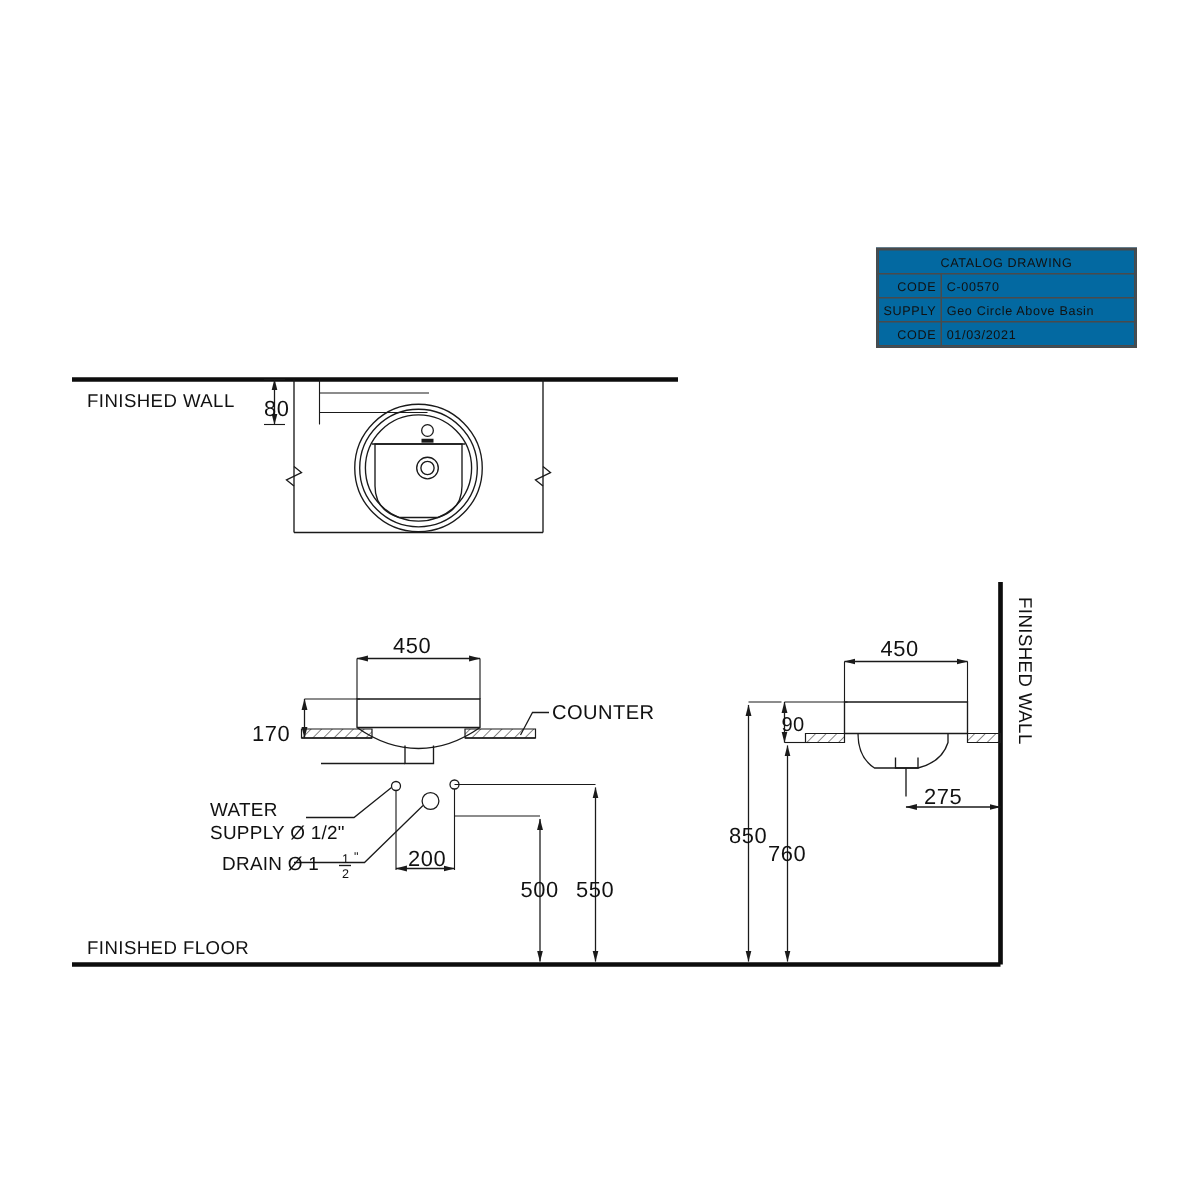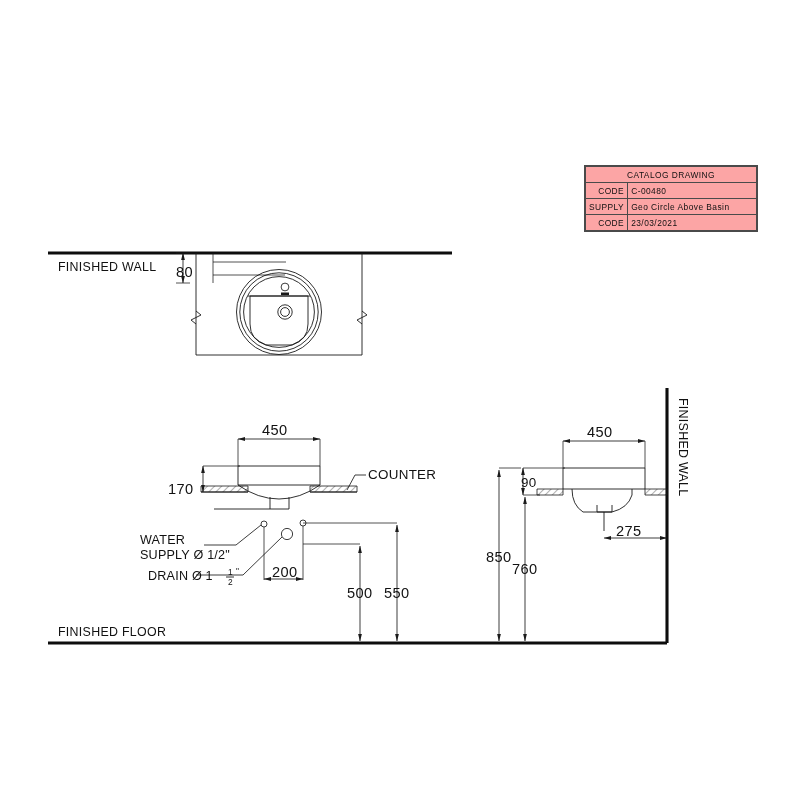--- a/index.html
+++ b/index.html
@@ -99,21 +99,21 @@
     letter-spacing: 0.3px;
   }
   
   #title-block {
     position: absolute;
     left: 584px;
     top: 165px;
     width: 172px;
     border: 1px solid #4a4a4a;
     border-collapse: collapse;
-    background: #fca5a5;
+    background: #0369a1;
   }
   #title-block table {
     width: 100%;
     border-collapse: collapse;
     font-family: "Liberation Sans", sans-serif;
   }
   #title-block td {
     border: 1px solid #4a4a4a;
     font-size: 8.4px;
     color: #111111;
@@ -323,27 +323,27 @@
   </svg>
 
   <div id="title-block">
     <table>
       <tbody>
           <tr>
         <td class="tb-head" colspan="2">CATALOG  DRAWING</td>
       </tr>
       <tr>
         <td class="tb-key">CODE</td>
-        <td class="tb-val">C-00480</td>
+        <td class="tb-val">C-00570</td>
       </tr>
       <tr>
         <td class="tb-key">SUPPLY</td>
         <td class="tb-val">Geo  Circle  Above  Basin</td>
       </tr>
       <tr>
         <td class="tb-key">CODE</td>
-        <td class="tb-val">23/03/2021</td>
+        <td class="tb-val">01/03/2021</td>
       </tr>
     </tbody>
       </table>
   </div>
 
 </div>
 
 </body></html>

